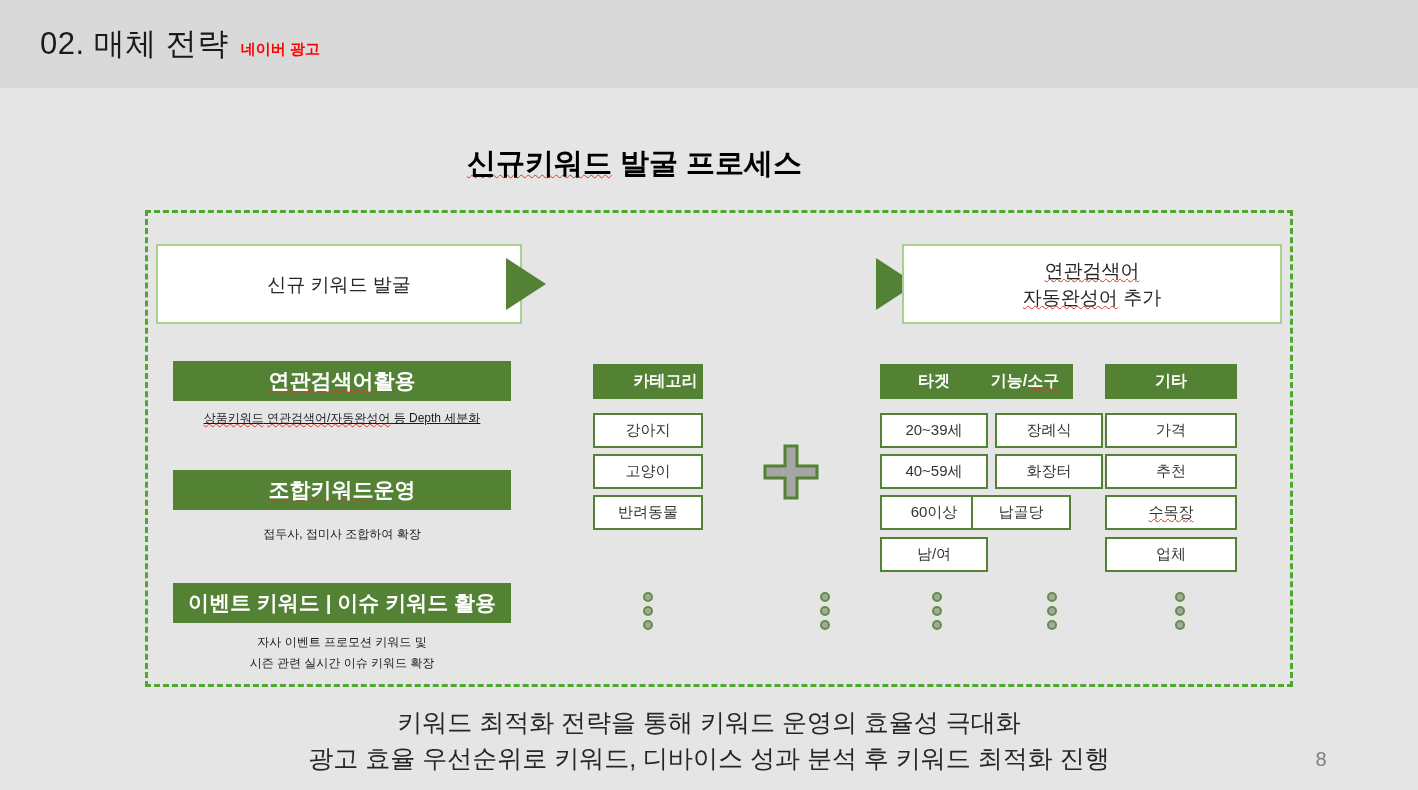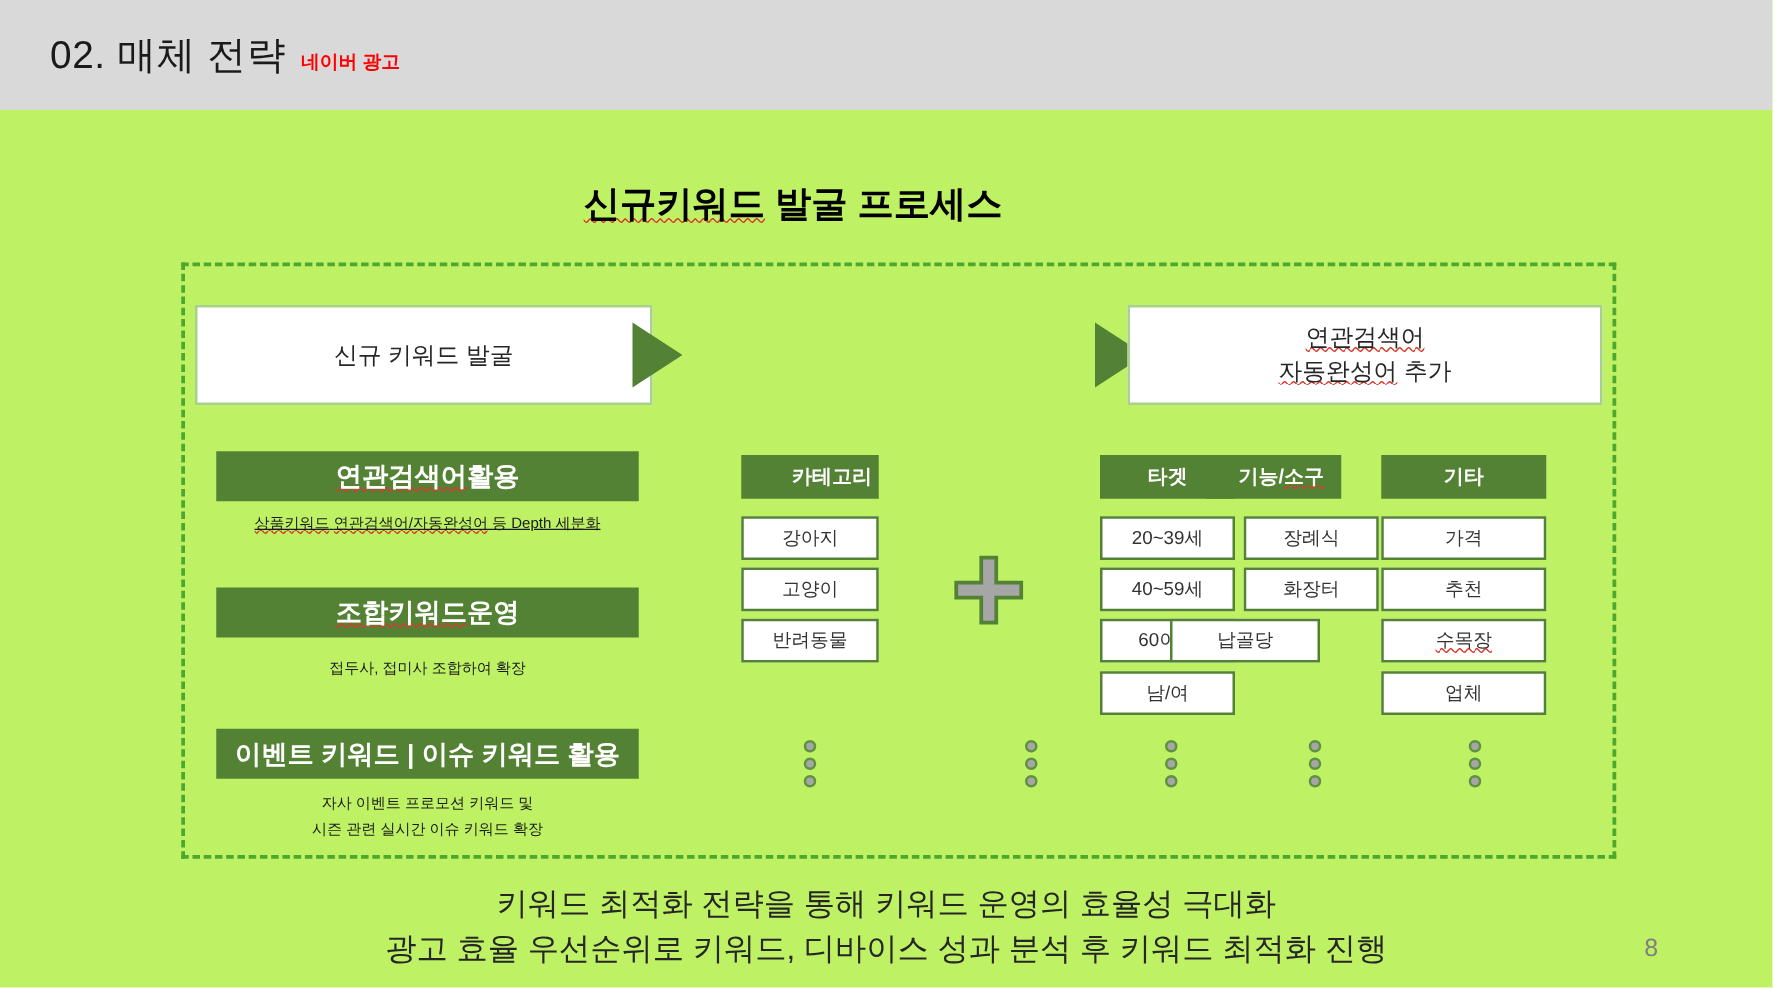--- a/index.html
+++ b/index.html
@@ -1,21 +1,21 @@
 <!DOCTYPE html>
 <html><head>
 <meta charset="utf-8">
 <style>
   * { margin: 0; padding: 0; box-sizing: border-box; }
   html, body { background: #ffffff; }
   body { font-family: "Liberation Sans", "DejaVu Sans", sans-serif; }
   .slide {
     position: relative;
     width: 1418px; height: 790px;
-    background: #bef264;
+    background: #e5e5e5;
     overflow: hidden;
   }
   .topbar {
     position: absolute; left: 0; top: 0;
     width: 1418px; height: 88px;
     background: #d9d9d9;
     line-height: 88px;
     padding-left: 40px;
     white-space: nowrap;
   }
@@ -164,21 +164,21 @@
   <div class="kw-item" style="left:880px; top:454px; width:108px;">40~59세</div>
   <div class="kw-item" style="left:880px; top:495px; width:108px;">60이상</div>
   <div class="kw-item" style="left:880px; top:537px; width:108px;">남/여</div>
 
   <div class="col-hdr" style="left:965px; top:364px; width:108px;padding-left:12px;">
     <span>기능/</span>
       <span class="wavy">소구</span>
   </div>
   <div class="kw-item" style="left:995px; top:413px; width:108px;">장례식</div>
   <div class="kw-item" style="left:995px; top:454px; width:108px;">화장터</div>
-  <div class="kw-item" style="left:936px; top:495px; width:120px;">납골당</div>
+  <div class="kw-item" style="left:971px; top:495px; width:100px;">납골당</div>
 
   <div class="col-hdr" style="left:1105px; top:364px; width:132px;">기타</div>
   <div class="kw-item" style="left:1105px; top:413px; width:132px;">가격</div>
   <div class="kw-item" style="left:1105px; top:454px; width:132px;">추천</div>
   <div class="kw-item wavy" style="left:1105px; top:495px; width:132px;">수목장</div>
   <div class="kw-item" style="left:1105px; top:537px; width:132px;">업체</div>
 
   <div class="dots" style="left:643px;">
     <div class="dot"></div>
       <div class="dot"></div>

